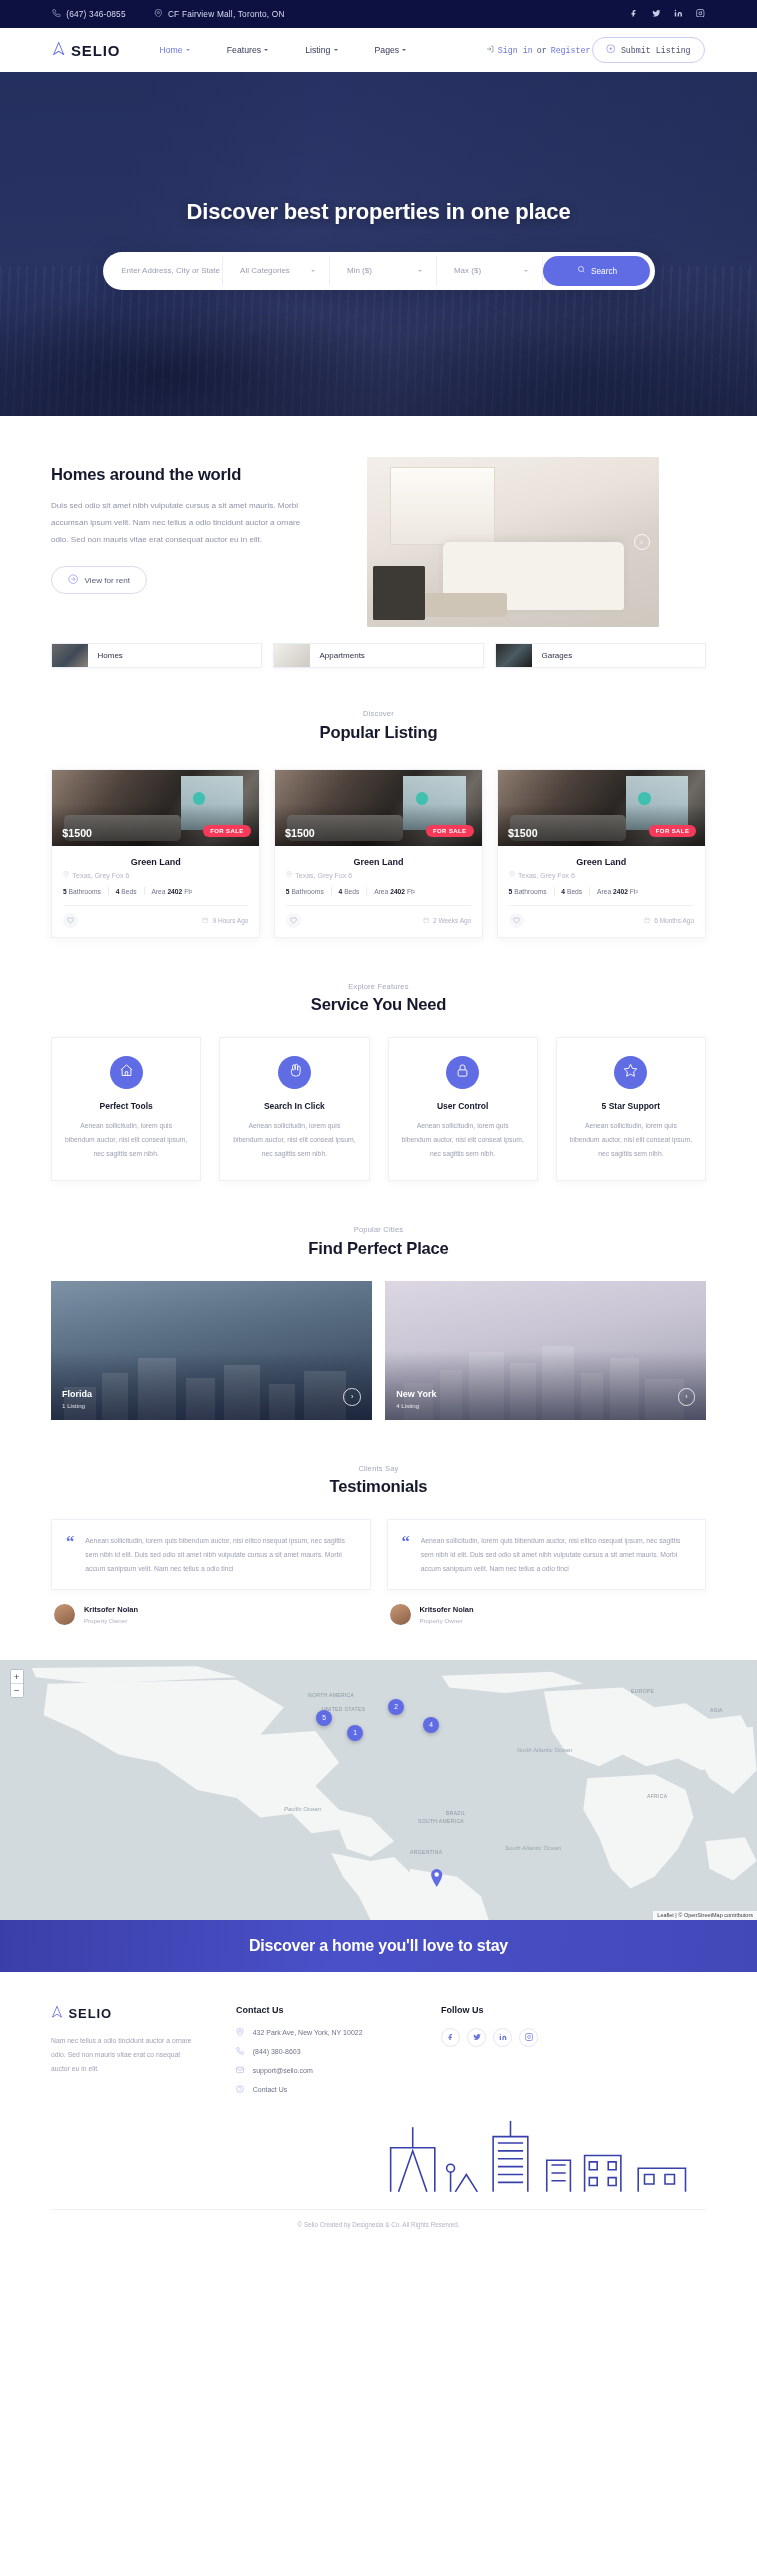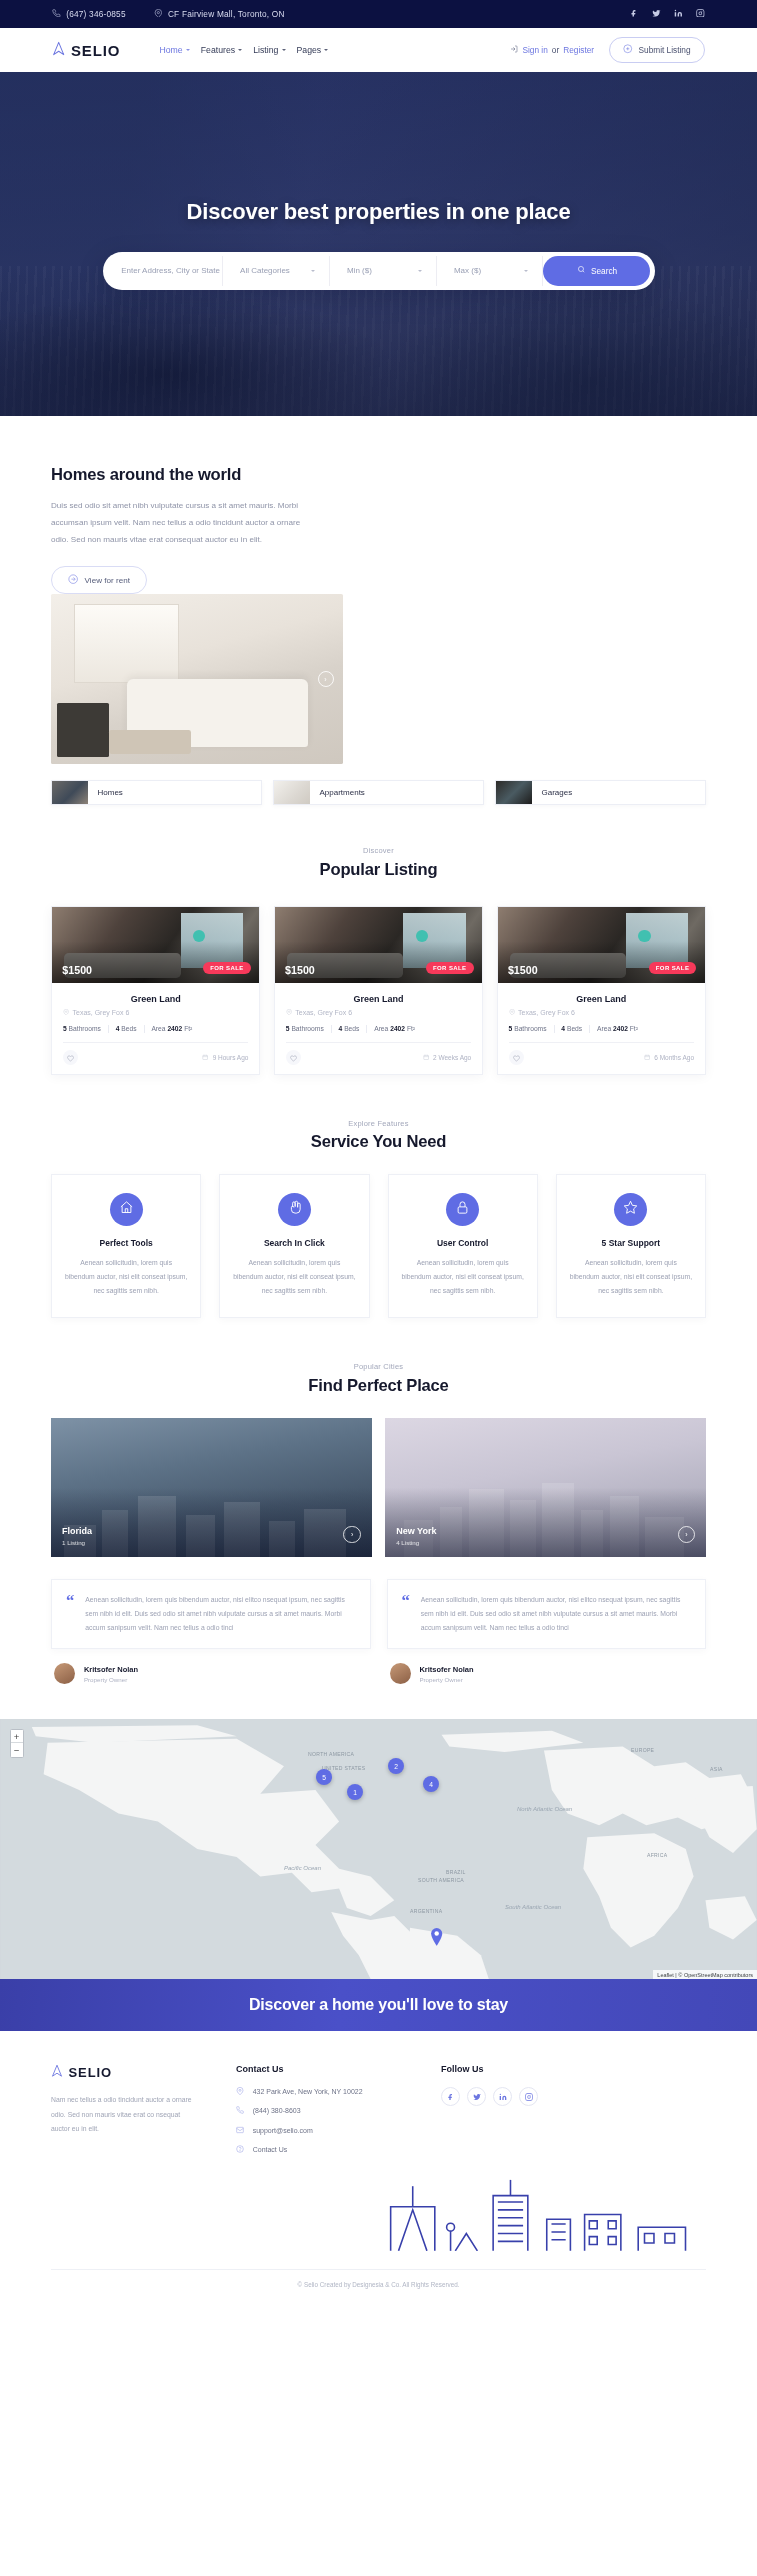--- a/index.html
+++ b/index.html
@@ -19,25 +19,25 @@
   .tb-item svg { width:8.7px; height:8.7px; stroke:#c6cbe6; fill:none; stroke-width:1.6; }
   .tb-social { margin-left:auto; display:flex; gap:13.4px; align-items:center; }
   .tb-social a { color:#c6cbe6; font-size:8.7px; line-height:1; display:block; }
   .tb-social svg { width:8.7px; height:8.7px; fill:#c6cbe6; }
 
   
   .nav { height:44px; display:flex; align-items:center; padding:0 52px; background:#fff; }
   .logo { display:flex; align-items:center; gap:5.5px; margin-right:39px; }
   .logo svg { width:13.4px; height:15px; }
   .logo-text { font-size:15px; font-weight:700; letter-spacing:0.9px; color:#15192f; }
-  .menu { display:flex; gap:11px;text-align:center; }
+  .menu { display:flex; gap:37px;text-align:center; }
   .menu-item { font-size:8.7px; color:#333a56; display:flex; align-items:center; gap:3.2px; cursor:pointer; }
   .menu-item.active { color:#6c76e0; }
   .caret { width:0;height:0;border-left:2.4px solid transparent;border-right:2.4px solid transparent;border-top:2.8px solid currentColor; opacity:.8; }
-  .nav-right { margin-left:auto; display:flex; align-items:center; gap:15px; }
+  .nav-right { margin-left:auto; display:flex; align-items:center; gap:1px;font-family:Liberation Mono, monospace; }
   .signin { font-size:8.3px; color:#4b5270; display:flex; align-items:center; gap:4px; }
   .signin a { color:#6c76e0; text-decoration:none; }
   .signin svg { width:8px;height:8px;stroke:#4b5270;fill:none;stroke-width:1.5; }
   .btn-outline {
     border:0.8px solid #c9cdf2; border-radius:32px; padding:6.3px 13.4px;
     font-size:8.3px; color:#4b5270; display:flex; align-items:center; gap:5.5px; cursor:pointer; background:#fff;
   }
   .btn-outline svg { width:9.5px;height:9.5px;stroke:#6c76e0;fill:none;stroke-width:1.4; }
 
   
@@ -75,21 +75,21 @@
   .sf.sel { flex:1.15; padding-left:17.4px; border-right:0.8px solid #ededf3; justify-content:space-between; padding-right:14px; }
   .sf.sel:last-of-type { border-right:none; }
   .sf .cv { width:0;height:0;border-left:2.4px solid transparent;border-right:2.4px solid transparent;border-top:2.8px solid #b9bdcd; }
   .search-btn {
     background:#5f6ce4; color:#fff; border-radius:20.5px; height:100%; width:107px;
     display:flex; align-items:center; justify-content:center; gap:5.5px; font-size:8.3px; cursor:pointer;
   }
   .search-btn svg { width:8.7px;height:8.7px;stroke:#fff;fill:none;stroke-width:1.8; }
 
   
-  .homes { padding:41px 0 0; display:flex; gap:0;flex-direction:column; }
+  .homes { padding:41px 0 0; display:flex; gap:0; }
   .homes-left { width:316px; padding-left:0; padding-top:8px; }
   h2.sec { font-size:16.6px; font-weight:700; letter-spacing:-0.2px; color:#16192d; }
   .homes p { font-size:8.1px; line-height:2.1; color:#8f94a8; margin-top:12.6px; width:252px; }
   .pill {
     margin-top:17.4px; display:inline-flex; align-items:center; gap:6.3px;
     border:0.8px solid #d9dcf5; border-radius:32px; padding:7px 16px; font-size:8.1px; color:#555c7a; cursor:pointer; background:#fff;
   }
   .pill svg { width:10.3px;height:10.3px;stroke:#6c76e0;fill:none;stroke-width:1.3; }
   .homes-right { flex:1; position:relative; }
   .hero-photo {
@@ -567,20 +567,24 @@
           <i style="left:61%;width:7%;height:58%"></i>
         <i style="left:70%;width:9%;height:76%"></i>
           <i style="left:81%;width:12%;height:50%"></i>
       </div>
       <div class="city-label">New York</div>
       <div class="city-sub">4 Listing</div>
       <div class="city-arrow">›</div>
     </div>
   </div>
 
+  <div style="margin-top:44px" class="sec-head">
+    <div class="eyebrow">Clients Say</div>
+    <h2>Testimonials</h2>
+  </div>
 
   <div class="tests">
     <div class="tcol">
       <div class="tbox">
         <div class="quote">“</div>
         <p>Aenean sollicitudin, lorem quis bibendum auctor, nisi elitco nsequat ipsum, nec sagittis sem nibh id elit. Duis sed odio sit amet nibh vulputate cursus a sit amet mauris. Morbi accum sanipsum velit. Nam nec tellus a odio tinci</p>
       </div>
       <div class="tauthor">
         <div class="avatar"></div>
         <div>

